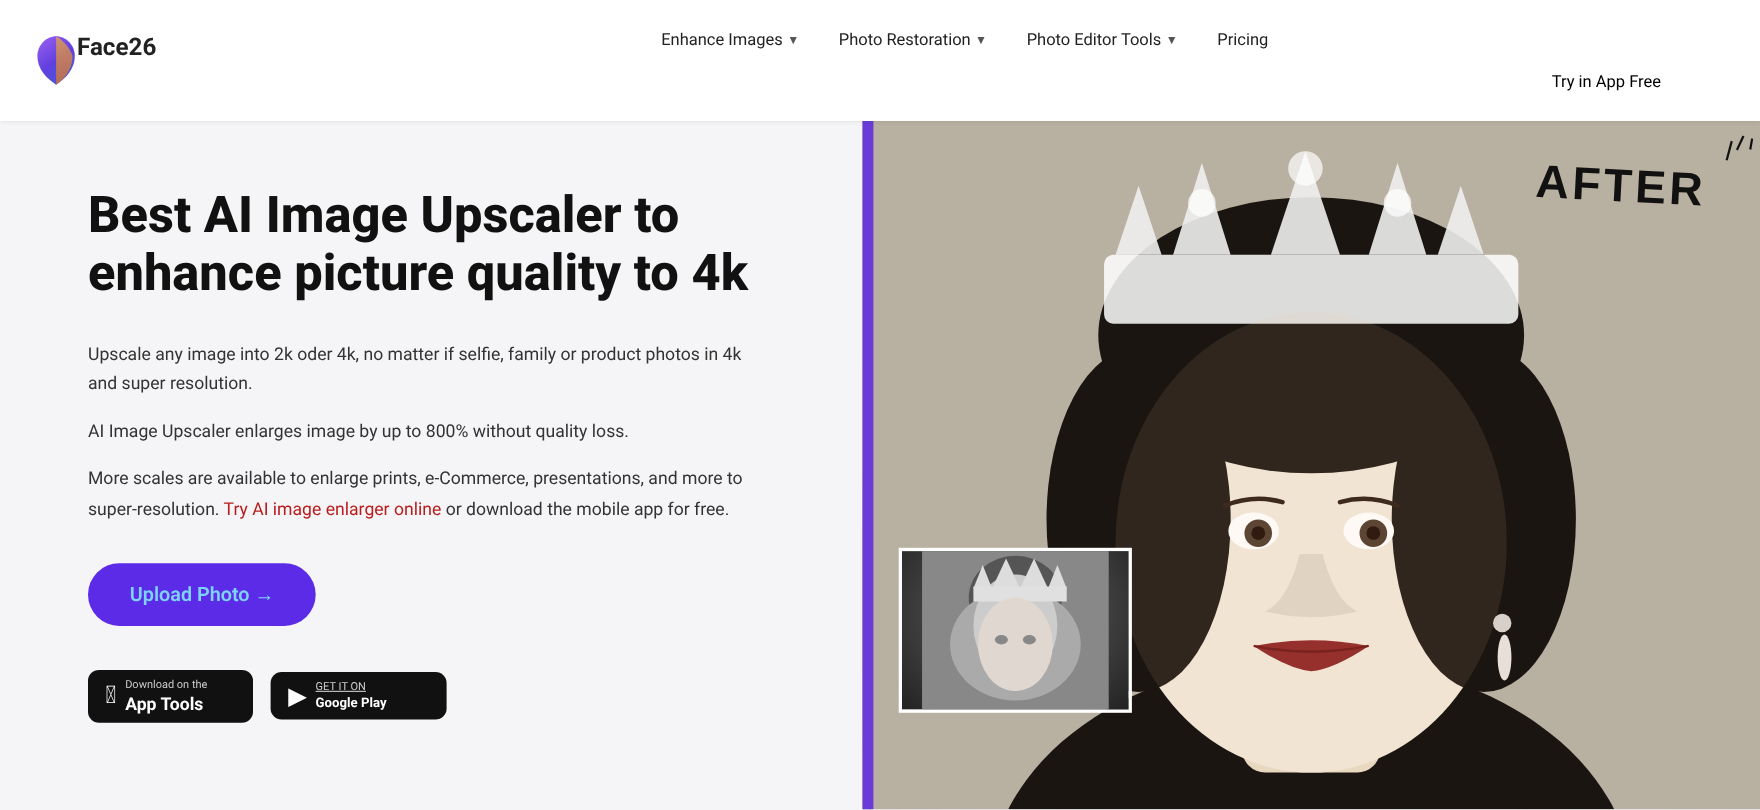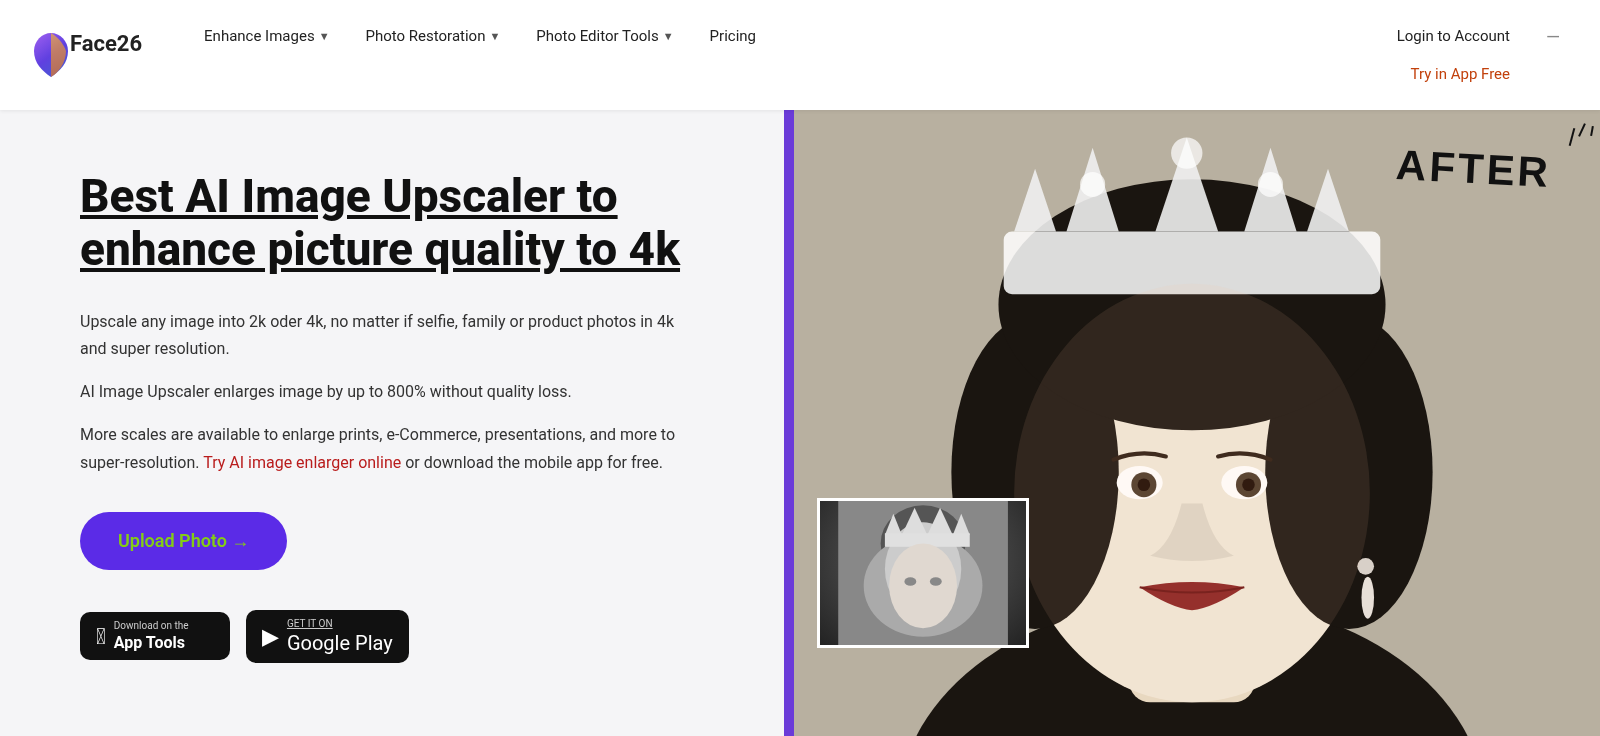--- a/index.html
+++ b/index.html
@@ -33,45 +33,45 @@
       font-family: inherit;
     }
     .nav-item .chevron {
       font-size: 11px; color: #555;
     }
     .btn-login {
       padding: 8px 20px; font-size: 15px; color: #222; cursor: pointer;
       background: none; border: none; font-family: inherit; white-space: nowrap;
     }
     .btn-try {
-      padding: 10px 22px; font-size: 15px; color: #c2410c; cursor: pointer;
+      padding: 10px 22px; font-size: 15px; color: #000000; cursor: pointer;
       background: none; border: none; font-family: inherit; white-space: nowrap;
     }
     .close-icon {
       font-size: 18px; color: #888; cursor: pointer; padding: 0 8px;
     }
 
     
     main {
       margin-top: 110px; display: flex; min-height: calc(100vh - 110px);
     }
     .left-panel {
       flex: 0 0 49%; padding: 60px 60px 40px 80px; background: #f5f5f7;
       display: flex; flex-direction: column; justify-content: flex-start;
     }
     .hero-title {
-      font-size: 46px; font-weight: 800; line-height: 1.15; color: #111; margin-bottom: 32px; text-decoration: underline;
+      font-size: 46px; font-weight: 800; line-height: 1.15; color: #111; margin-bottom: 32px;
     }
     .hero-body {
       font-size: 16px; line-height: 1.7; color: #333; margin-bottom: 16px; max-width: 600px;
     }
     .hero-body .link-text { color: #b91c1c; text-decoration: none; }
     .upload-btn {
       display: inline-flex; align-items: center; gap: 10px;
-      background: #5b2be7; color: #84cc16; border: none; border-radius: 50px;
+      background: #5b2be7; color: #7dd3fc; border: none; border-radius: 50px;
       padding: 18px 38px; font-size: 18px; font-weight: 600; cursor: pointer;
       margin-top: 20px; margin-bottom: 36px; width: fit-content;
       font-family: inherit;
     }
     .app-badges {
       display: flex; gap: 16px; align-items: center; margin-top: 4px;
     }
     .badge {
       background: #111; color: #fff; border-radius: 10px;
       padding: 8px 16px; display: flex; flex-direction: column; align-items: flex-start;
@@ -86,21 +86,21 @@
     .badge-icon-row {
       display: flex; align-items: center; gap: 8px;
     }
     .apple-icon { font-size: 22px; }
     .google-badge {
       background: #111; color: #fff; border-radius: 10px;
       padding: 8px 16px; display: flex; flex-direction: column; align-items: flex-start;
       min-width: 160px; cursor: pointer;
     }
     .google-sub { font-size: 10px; color: #ccc; margin-bottom: 2px; text-decoration: underline; }
-    .google-main { font-size: 20px; font-weight: 400; }
+    .google-main { font-size: 12px; font-weight: 700; }
     .google-icon-row { display: flex; align-items: center; gap: 8px; }
 
     
     .right-panel {
       flex: 0 0 51%; position: relative; background: #f5f5f7; overflow: hidden; min-height: 620px;
     }
     .hero-image-container {
       position: absolute; top: 0; left: 0; right: 0; bottom: 0;
     }
     .purple-border-left {
@@ -141,42 +141,38 @@
           <linearGradient id="logoGrad2" x1="19" y1="2" x2="34" y2="46" gradientUnits="userSpaceOnUse">
             <stop offset="0%" stop-color="#f0b040"></stop>
             <stop offset="100%" stop-color="#e07020"></stop>
           </linearGradient>
         </defs>
       </svg>
       <span class="logo-text">Face26</span>
     </a>
 
     <div style="display:flex; flex-direction:column; flex:1;">
-      <div style="display:flex; align-items:center; justify-content:space-between;">
+      <div style="display:flex; align-items:center; justify-content:space-between;flex-direction:column;">
         <nav>
           <button class="nav-item">
             <span>Enhance Images</span>
             <span class="chevron">▼</span>
           </button>
           <button class="nav-item">
             <span>Photo Restoration</span>
             <span class="chevron">▼</span>
           </button>
           <button class="nav-item">
             <span>Photo Editor Tools</span>
             <span class="chevron">▼</span>
           </button>
           <button class="nav-item">
             <span>Pricing</span>
           </button>
         </nav>
-        <div style="display:flex; align-items:center; gap: 8px;">
-          <button class="btn-login">Login to Account</button>
-          <span class="close-icon">—</span>
-        </div>
       </div>
       <div style="display:flex; justify-content:flex-end; padding-right: 36px;">
         <button class="btn-try">Try in App Free</button>
       </div>
     </div>
   </div>
 </header>
 
 <main>
   <div class="left-panel">

